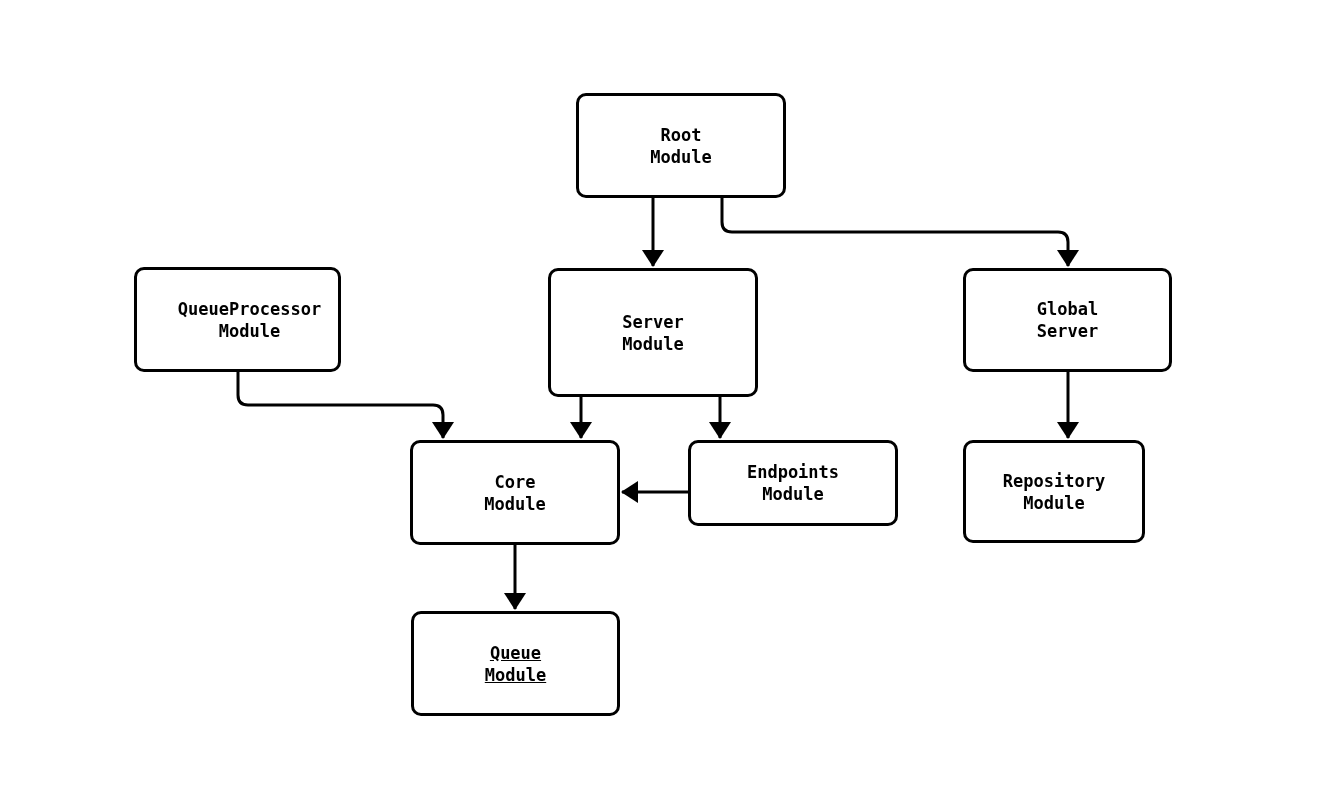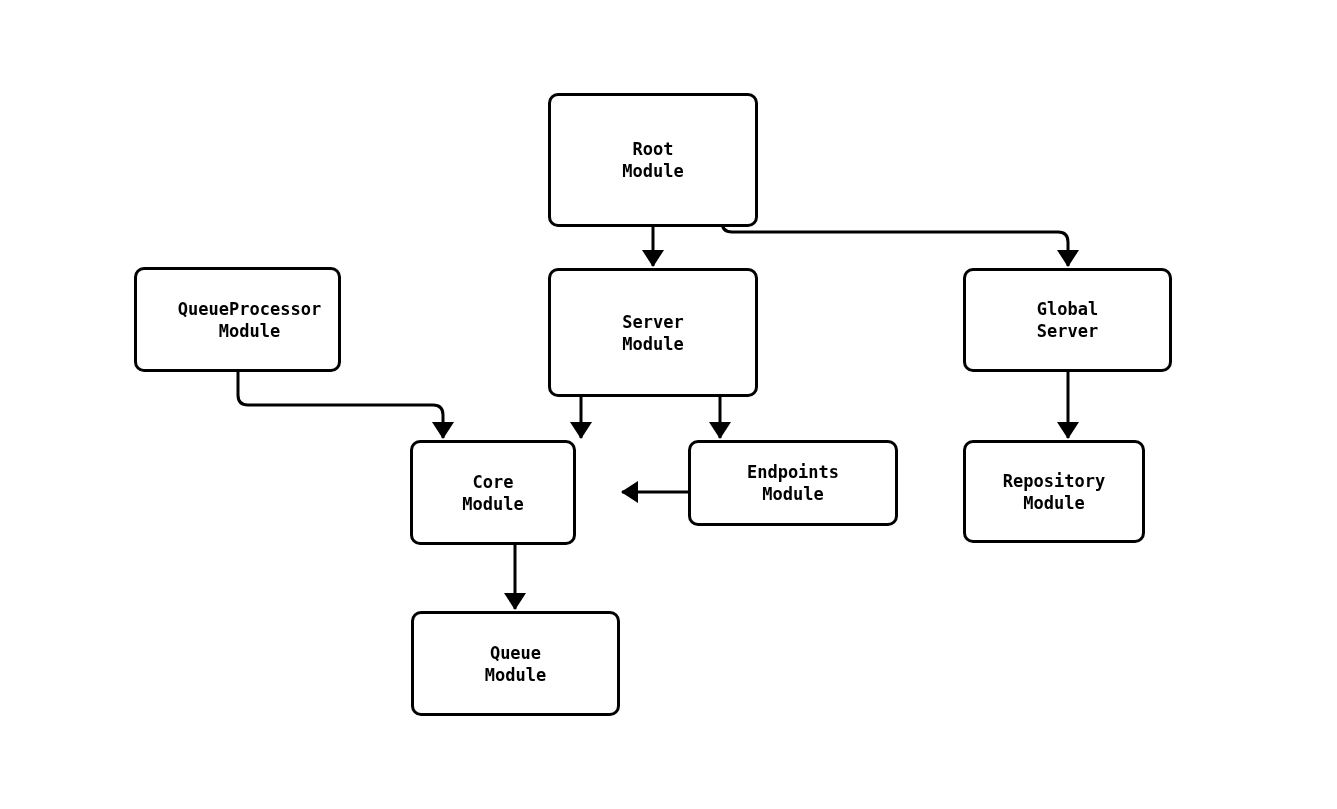--- a/index.html
+++ b/index.html
@@ -61,46 +61,46 @@
         <path class="edge" d="M722,198 L722,222 Q722,232 732,232 L1058,232 Q1068,232 1068,242 L1068,266" stroke="#000000" marker-end="url(#arrowhead)"></path>
         <path class="edge" d="M581,373 L581,438" stroke="#000000" marker-end="url(#arrowhead)"></path>
         <path class="edge" d="M720,373 L720,438" stroke="#000000" marker-end="url(#arrowhead)"></path>
         <path class="edge" d="M238,372 L238,395 Q238,405 248,405 L433,405 Q443,405 443,415 L443,438" stroke="#000000" marker-end="url(#arrowhead)"></path>
         <path class="edge" d="M688,492 L622,492" stroke="#000000" marker-end="url(#arrowhead)"></path>
         <path class="edge" d="M1068,372 L1068,438" stroke="#000000" marker-end="url(#arrowhead)"></path>
         <path class="edge" d="M515,545 L515,609" stroke="#000000" marker-end="url(#arrowhead)"></path>
       </g>
   </svg>
   <div id="node-layer">
-      <div class="node" style="left: 548px; top: 93px; width: 210px; height: 134px;">
+      <div class="node" style="left: 576px; top: 93px; width: 210px; height: 105px;">
         <span class="node-label">Root
 Module</span>
       </div>
       <div class="node" style="left: 548px; top: 268px; width: 210px; height: 129px;">
         <span class="node-label">Server
 Module</span>
       </div>
       <div class="node" style="left: 134px; top: 267px; width: 207px; height: 105px; padding-left: 24px;">
         <span class="node-label">QueueProcessor
 Module</span>
       </div>
       <div class="node" style="left: 963px; top: 268px; width: 209px; height: 104px;">
         <span class="node-label">Global
 Server</span>
       </div>
-      <div class="node" style="left: 410px; top: 440px; width: 166px; height: 105px;">
+      <div class="node" style="left: 410px; top: 440px; width: 210px; height: 105px;">
         <span class="node-label">Core
 Module</span>
       </div>
       <div class="node" style="left: 688px; top: 440px; width: 210px; height: 86px;">
         <span class="node-label">Endpoints
 Module</span>
       </div>
       <div class="node" style="left: 963px; top: 440px; width: 182px; height: 103px;">
         <span class="node-label">Repository
 Module</span>
       </div>
-      <div class="node" style="left: 411px; top: 611px; width: 209px; height: 105px;">
+      <div class="node" style="left: 411px; top: 611px; width: 209px; height: 105px; text-decoration: underline;">
         <span class="node-label">Queue
 Module</span>
       </div>
     </div>
 </div>
 
 </body></html>

